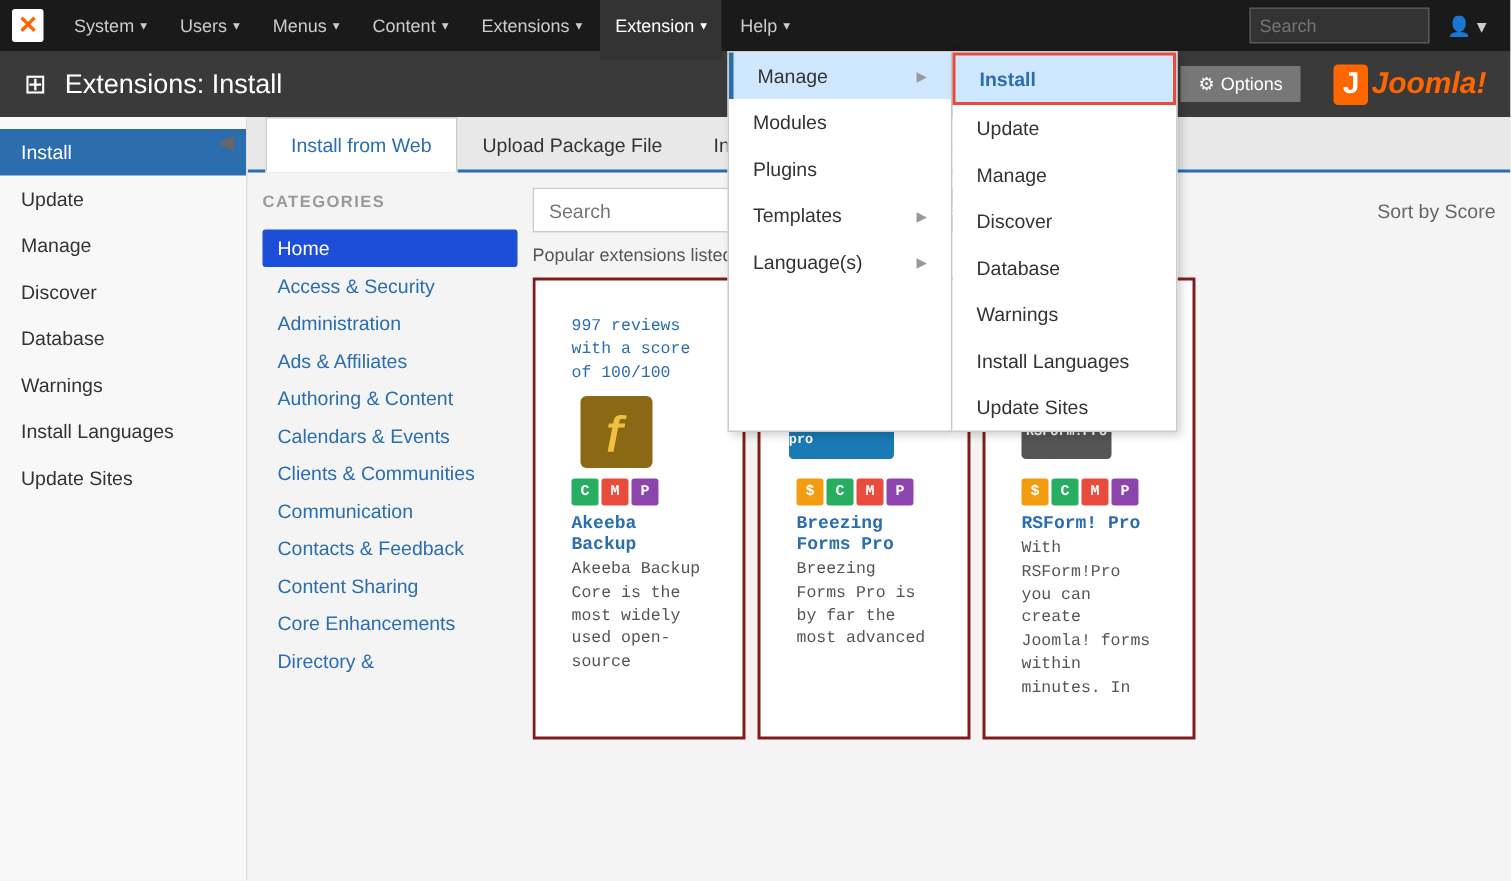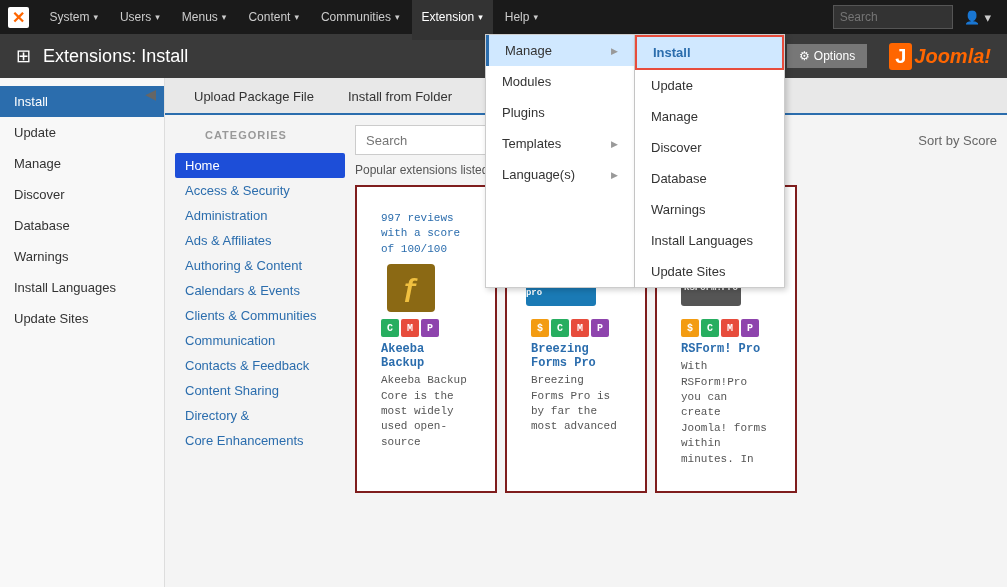--- a/index.html
+++ b/index.html
@@ -203,21 +203,20 @@
       width: 170px;
       flex-shrink: 0;
     }
     .categories-title {
       color: #999;
       font-size: 11px;
       font-weight: bold;
       letter-spacing: 1px;
       margin-bottom: 8px;
       padding: 4px 0;
-      margin-left: 30px;
     }
     .cat-item {
       padding: 5px 10px;
       cursor: pointer;
       font-size: 13px;
       color: #2b6dad;
       border-radius: 2px;
     }
     .cat-item.active {
       background: #1d4ed8;
@@ -442,21 +441,21 @@
   </div>
   <div class="nav-item">
     <span>Menus</span>
     <span class="caret">▾</span>
   </div>
   <div class="nav-item">
     <span>Content</span>
     <span class="caret">▾</span>
   </div>
   <div class="nav-item">
-    <span>Communities</span>
+    <span>Extensions</span>
     <span class="caret">▾</span>
   </div>
   <div class="nav-item active">
     <span>Extension</span>
     <span class="caret">▾</span>
   </div>
   <div class="nav-item">
     <span>Help</span>
     <span class="caret">▾</span>
   </div>
@@ -513,20 +512,23 @@
       </div>
       <div class="sidebar-item">
         <span>Update Sites</span>
       </div>
     </div>
   </div>
 
   <div class="content-area">
 
     <div class="tabs-bar">
+      <div class="tab active">
+        <span>Install from Web</span>
+      </div>
       <div class="tab">
         <span>Upload Package File</span>
       </div>
       <div class="tab">
         <span>Install from Folder</span>
       </div>
       <div class="tab">
         <span>Install from URL</span>
       </div>
     </div>
@@ -559,24 +561,24 @@
         <div class="cat-item">
           <span>Communication</span>
         </div>
         <div class="cat-item">
           <span>Contacts &amp; Feedback</span>
         </div>
         <div class="cat-item">
           <span>Content Sharing</span>
         </div>
         <div class="cat-item">
+          <span>Core Enhancements</span>
+        </div>
+        <div class="cat-item">
           <span>Directory &amp;</span>
-        </div>
-        <div class="cat-item">
-          <span>Core Enhancements</span>
         </div>
       </div>
 
       <div class="extensions-area">
         <div class="search-row">
           <input class="search-input" type="text" placeholder="Search" style="">
           <button class="btn-search">🔍</button>
           <button class="btn-clear">✕</button>
           <span class="sort-label">Sort by Score</span>
         </div>

